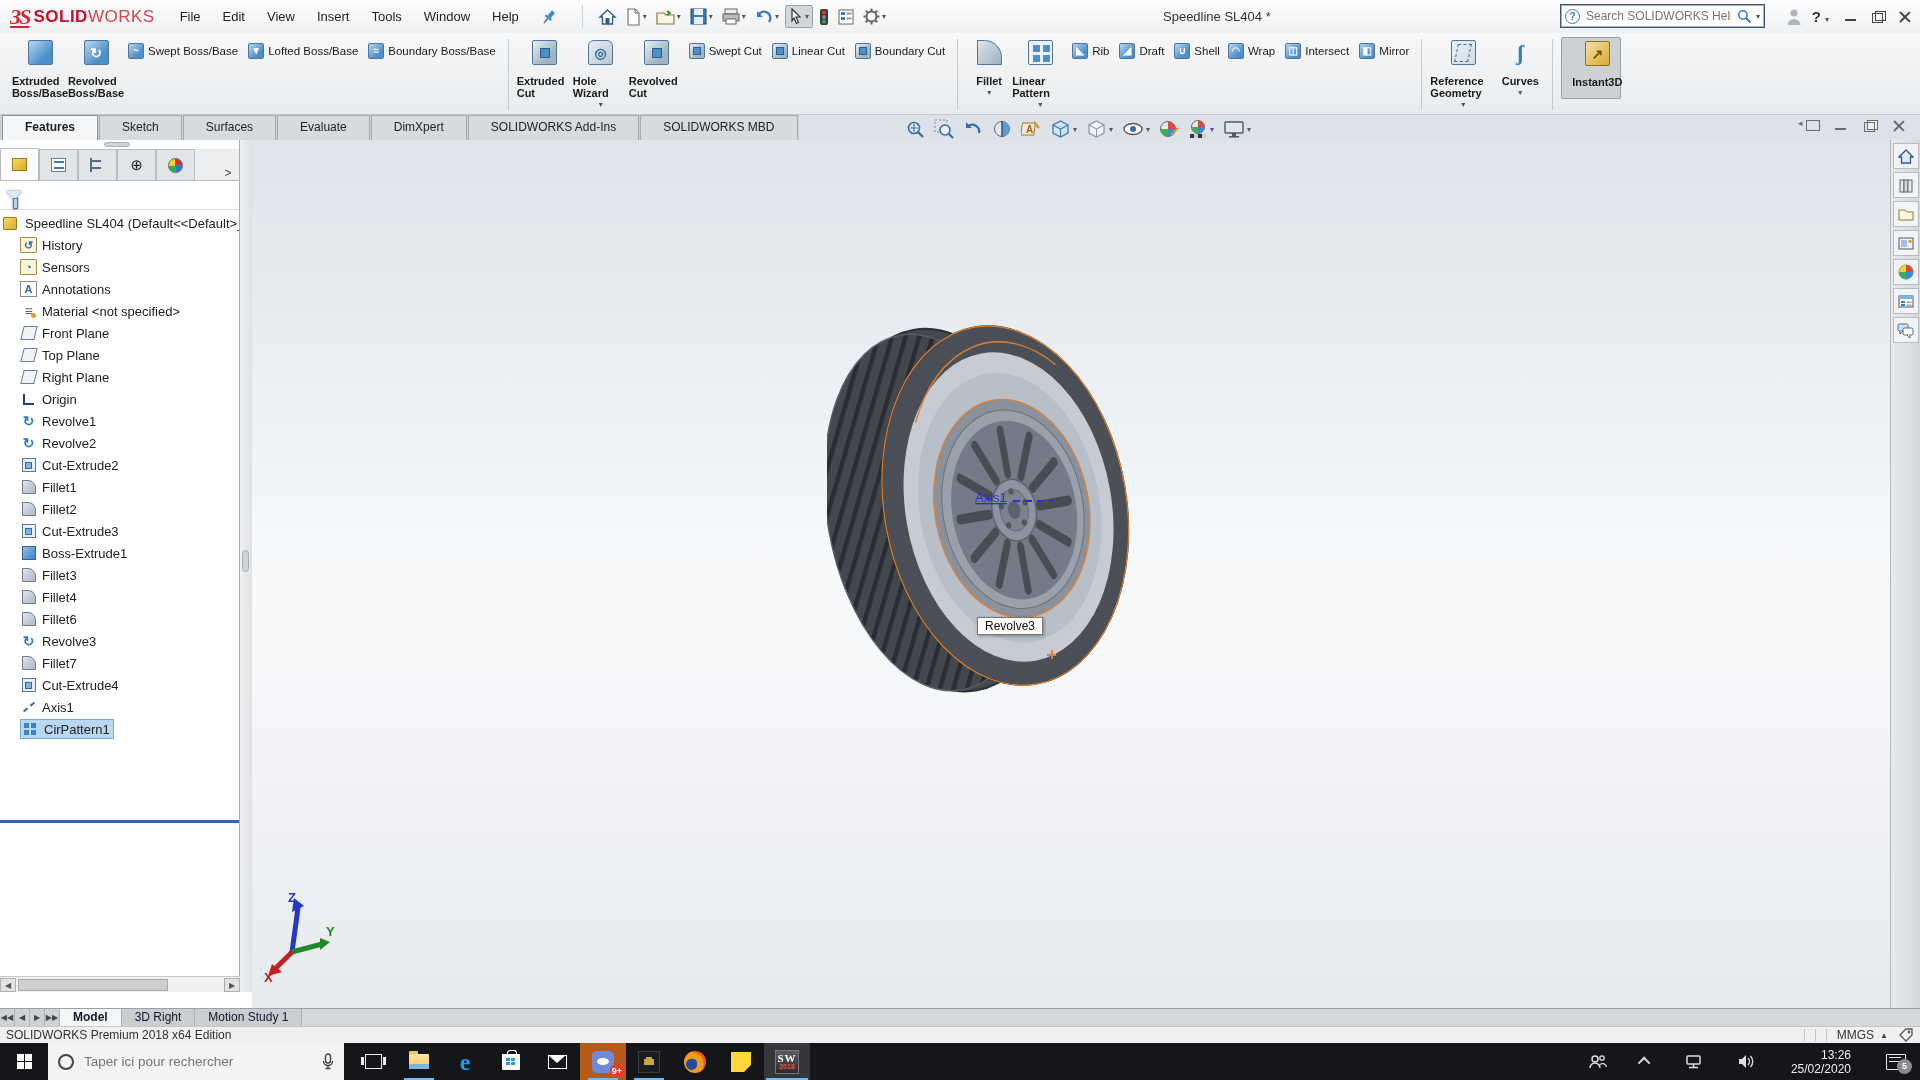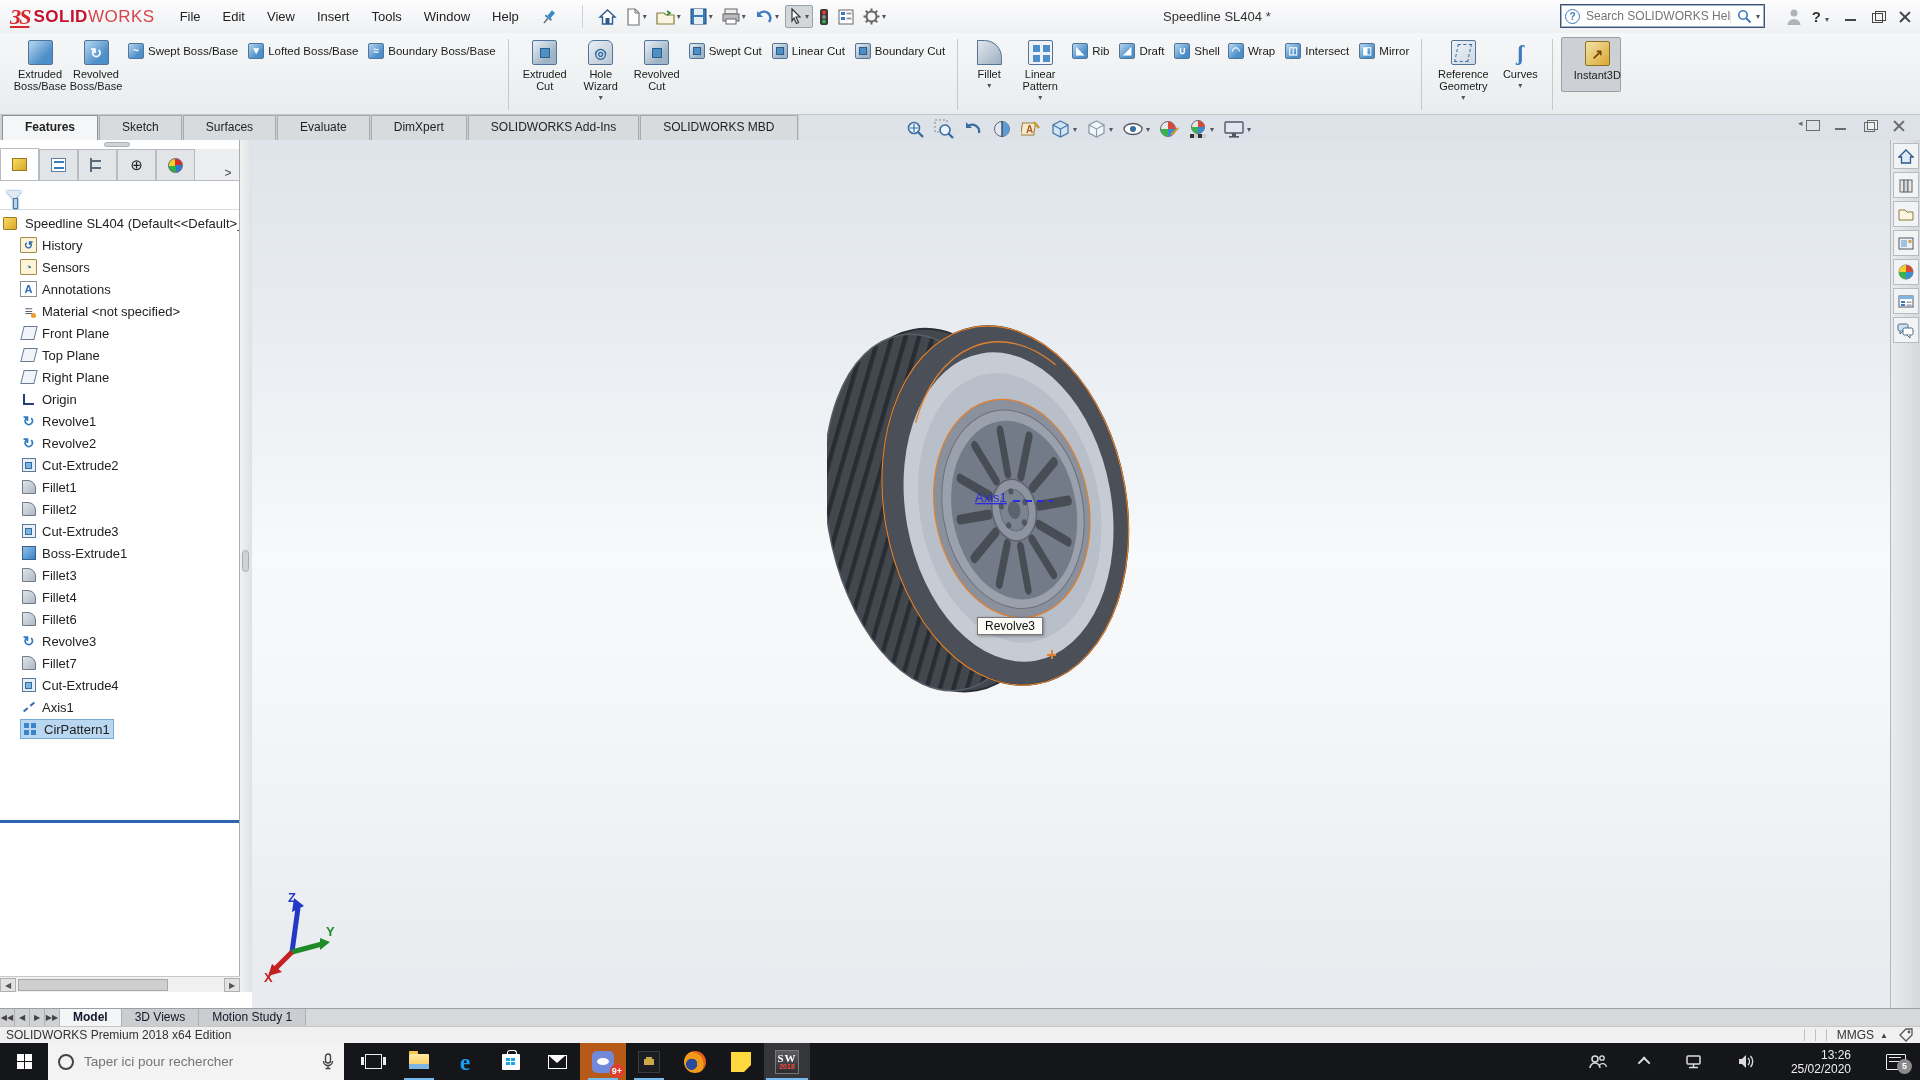--- a/index.html
+++ b/index.html
@@ -42,21 +42,21 @@
   .g-close::before,.g-close::after{content:"";position:absolute;left:5px;top:-1px;width:1.8px;height:14px;background:#444;}
   .g-close::before{transform:rotate(45deg);} .g-close::after{transform:rotate(-45deg);}
 
   
   .ribbon{position:absolute;left:0;top:33px;width:1920px;height:82px;
           background:linear-gradient(#f6f7f8,#e9ecee);border-bottom:1px solid #c3c6c9;
           display:flex;align-items:stretch;padding:2px 4px 0 6px;}
   .rgroup{display:flex;align-items:flex-start;padding:2px 6px;}
   .rdiv{width:1px;background:#c6c9cc;margin:4px 2px;}
   .bigbtn{width:56px;display:flex;flex-direction:column;align-items:center;padding-top:3px;border-radius:2px;}
-  .bigbtn .lbl{font-size:11px;line-height:12px;text-align:center;margin-top:3px;color:#1a1a1a;}
+  .bigbtn .lbl{font-size:11px;line-height:12px;text-align:left;margin-top:10px;color:#1a1a1a;font-weight:bold;}
   .bigbtn .dd{font-size:8px;color:#555;margin-top:1px;height:9px;}
   .bigbtn.pressed{background:#cdd1d5;border:1px solid #98a0a8;padding-left:12px;}
   .stackcol{display:flex;flex-direction:row;justify-content:flex-start;gap:2px;padding-top:4px;}
   .smallbtn{display:flex;align-items:center;gap:4px;height:19px;padding:0 4px;font-size:11.5px;color:#1a1a1a;white-space:nowrap;}
   
   .ric{width:25px;height:25px;position:relative;display:flex;align-items:center;justify-content:center;
        background:linear-gradient(135deg,#a8cdeb 10%,#4d8fc9 70%);border:1px solid #51759a;border-radius:2px;
        color:#fff;font-size:14px;font-weight:bold;flex:none;}
   .sic{width:16px;height:16px;font-size:10px;}
   .r-cut{background:linear-gradient(135deg,#dfe7ee 10%,#9fb4c6 70%);}
@@ -887,21 +887,21 @@
   </div>
 
   <div class="doctabs">
     <span class="navclu">
       <span class="navb">◀◀</span>
       <span class="navb">◀</span>
       <span class="navb">▶</span>
       <span class="navb">▶▶</span>
     </span>
     <span class="dtab active">Model</span>
-    <span class="dtab">3D Views</span>
+    <span class="dtab">3D Right</span>
     <span class="dtab">Motion Study 1</span>
   </div>
 
   <div class="statusbar">
     <span>SOLIDWORKS Premium 2018 x64 Edition</span>
     <span class="st-right">
       <span class="st-sep"></span>
         <span class="st-sep"></span>
         <span class="st-sep"></span>
       <span class="st-units">

